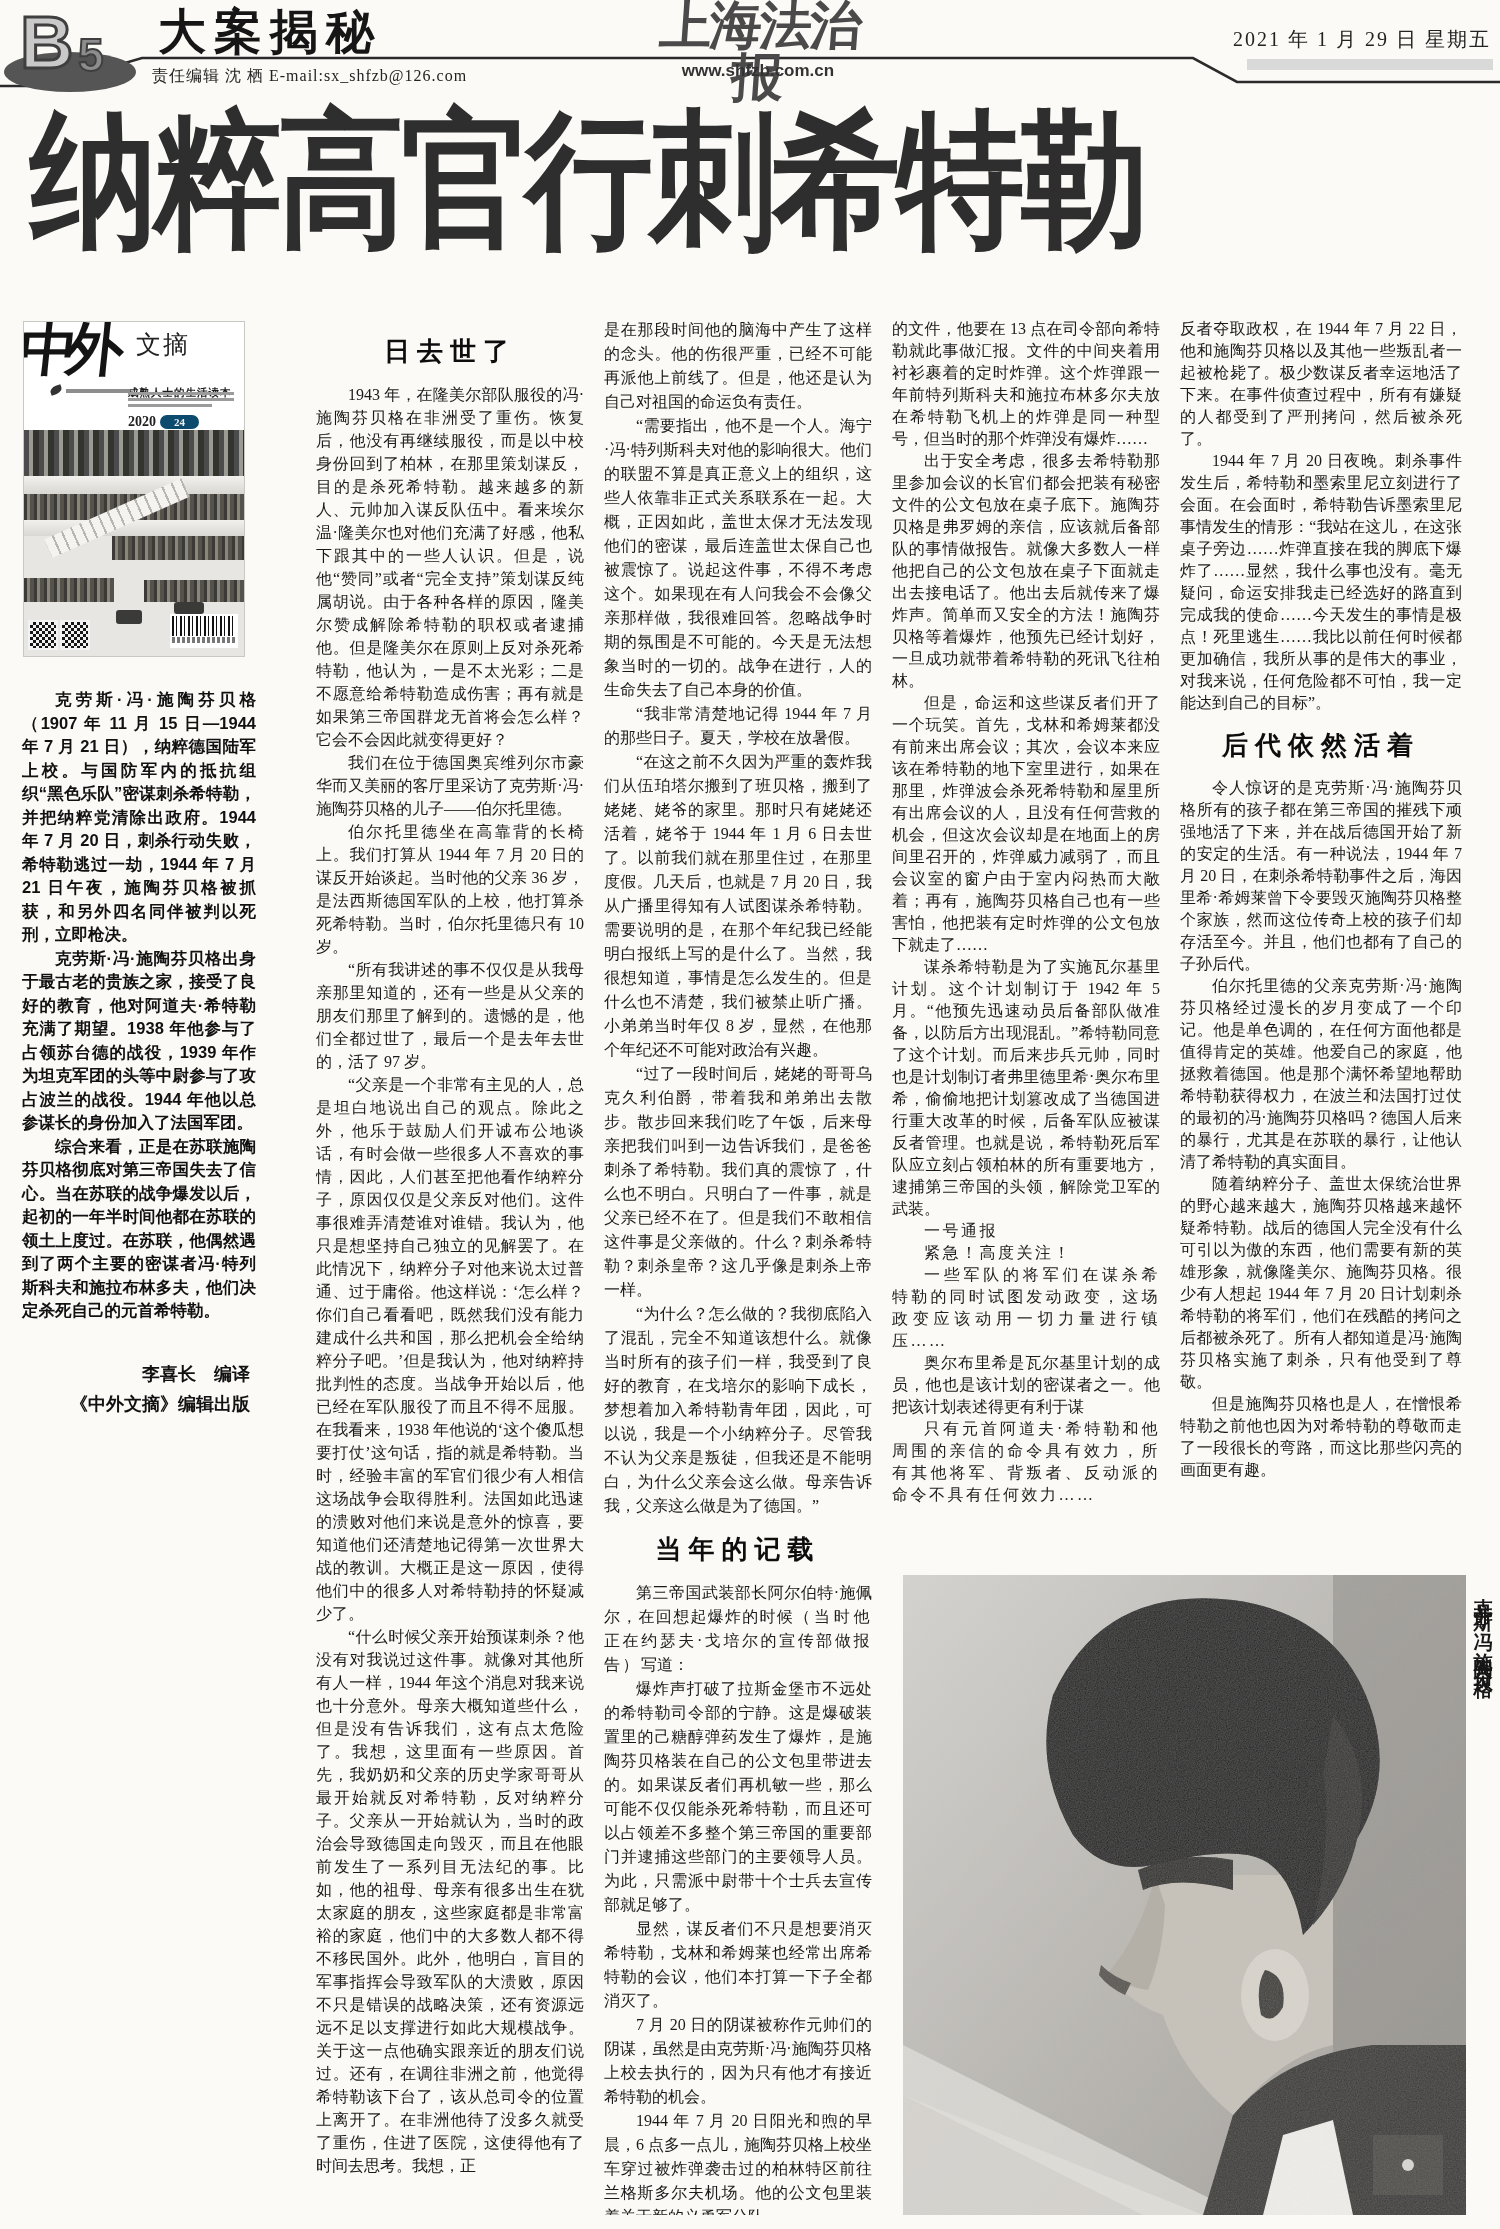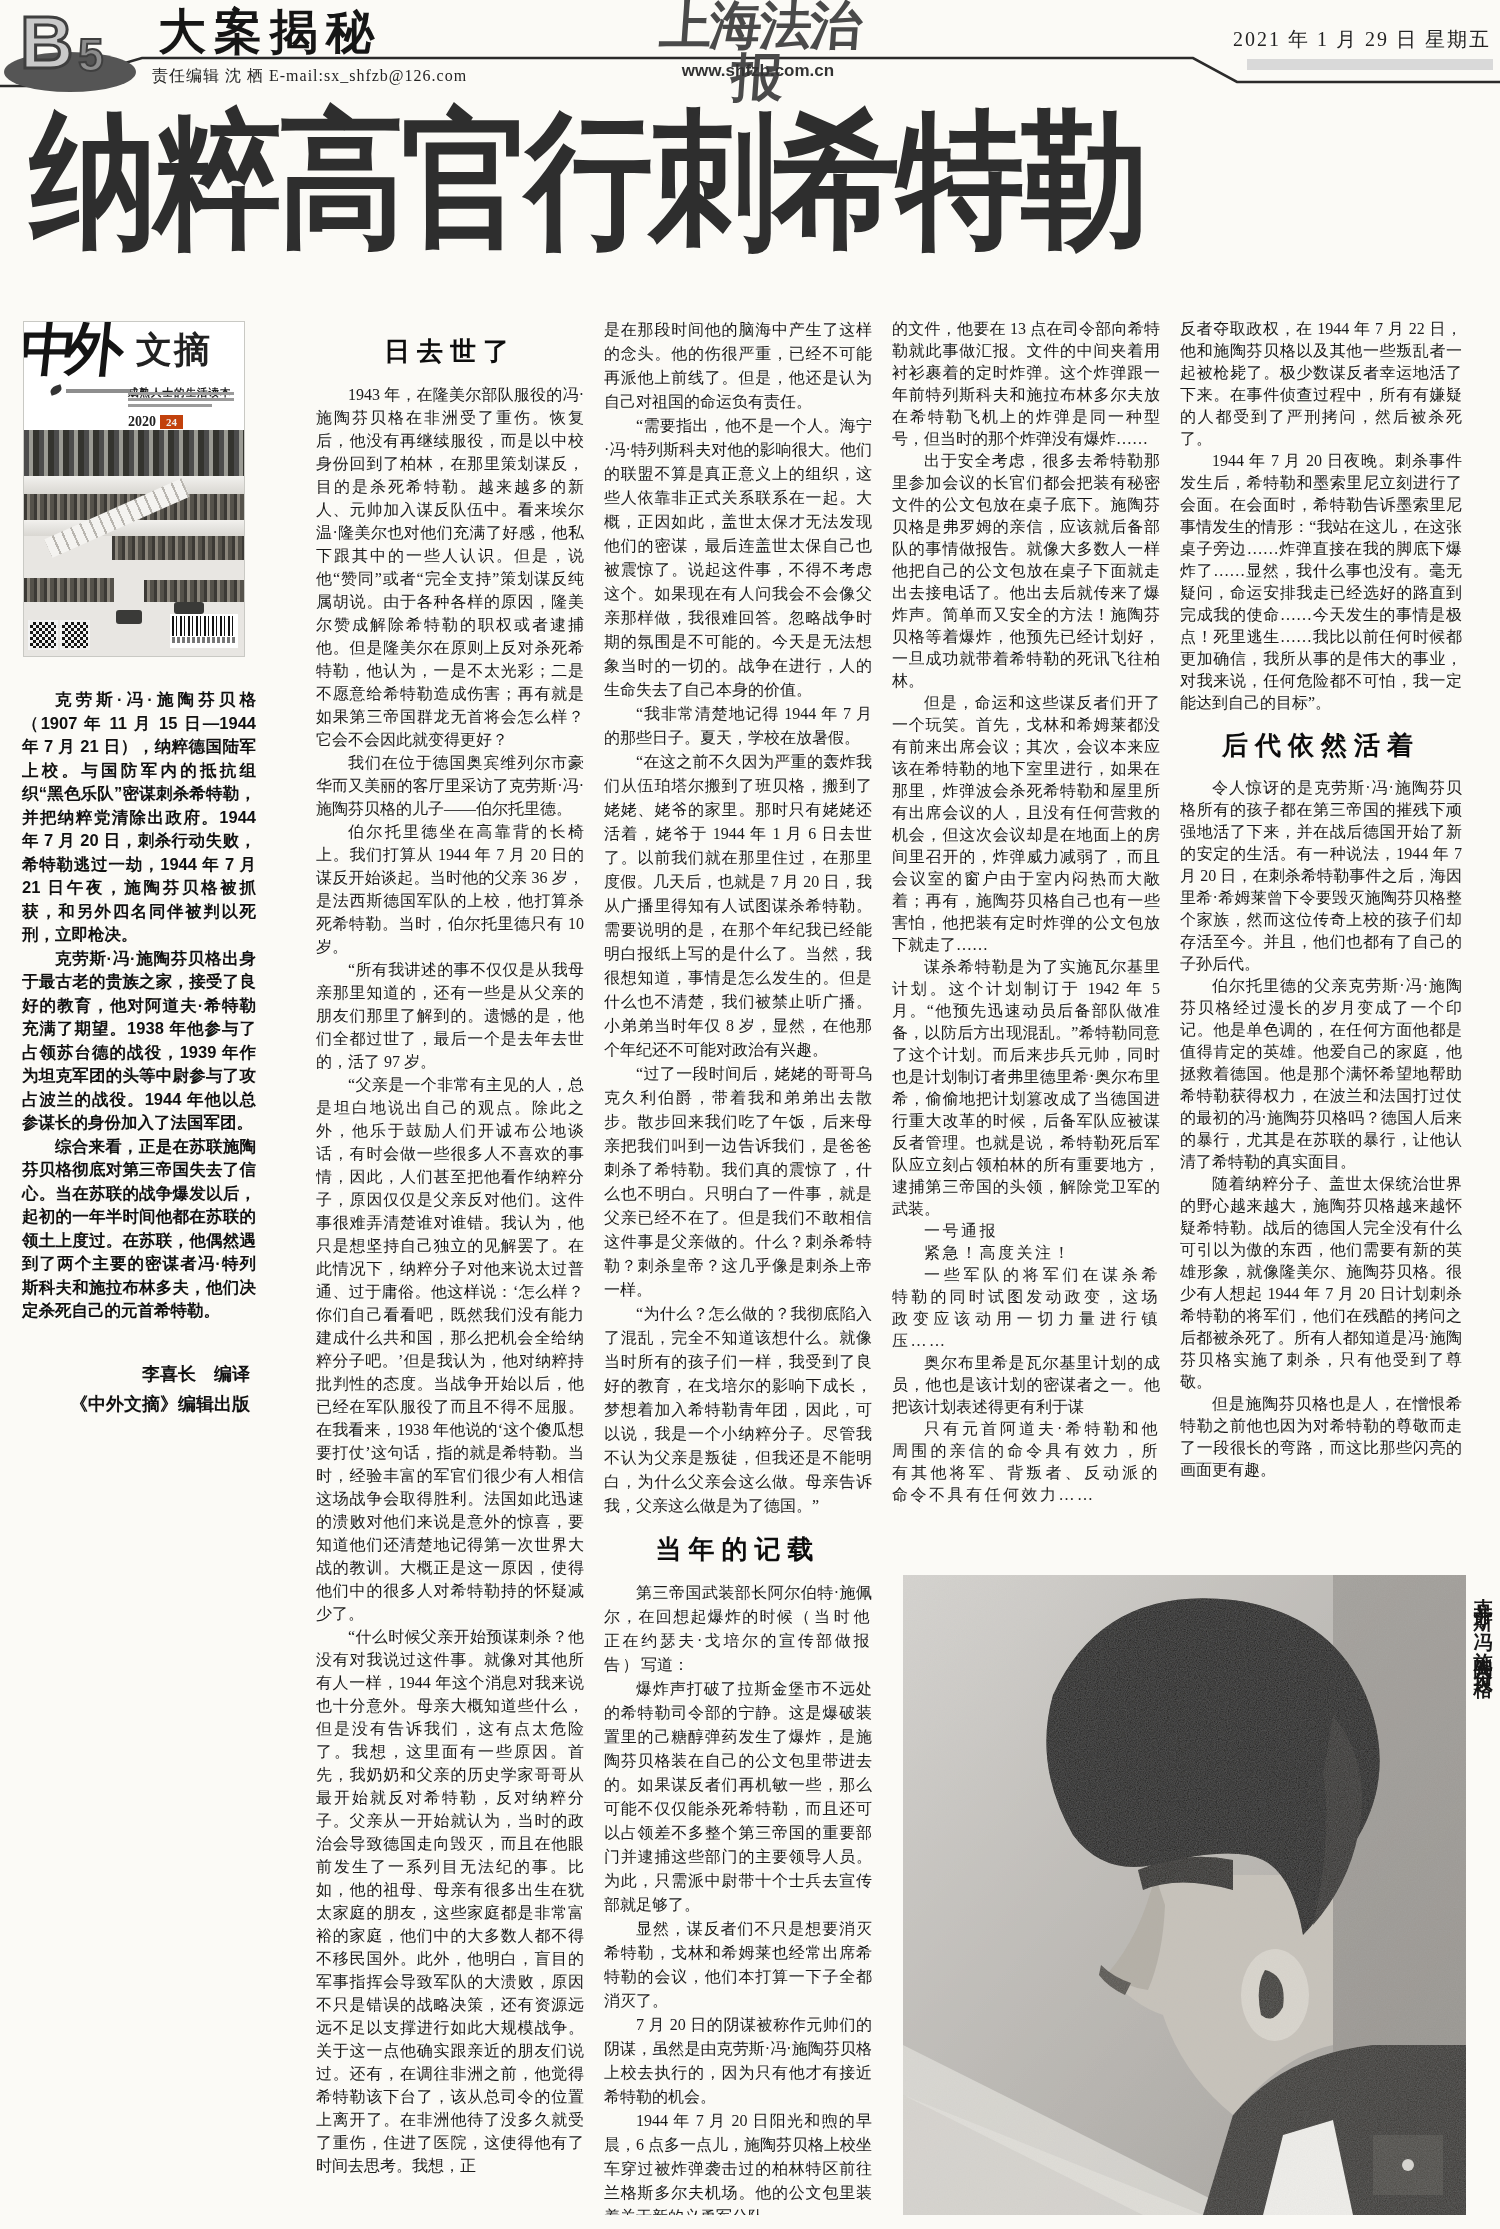--- a/index.html
+++ b/index.html
@@ -44,25 +44,25 @@
   #intro{position:absolute;left:22px;top:688px;width:234px;}
   #intro .bp{font-family:"Liberation Sans","DejaVu Sans",sans-serif;font-weight:bold;
         font-size:16.5px;line-height:23.5px;color:#111;}
   .byline{margin-top:36px;text-align:right;padding-right:6px;font-weight:bold;font-size:18px;
         line-height:30px;color:#111;font-family:"Liberation Sans","DejaVu Sans",sans-serif;}
   
   #cover{position:absolute;left:24px;top:322px;width:220px;height:334px;background:#fff;
         box-shadow:0 0 0 1px #c9c9c4;overflow:hidden;}
   .cov-zh{position:absolute;left:-4px;top:-2px;font-size:58px;font-weight:900;color:#141414;
         letter-spacing:-12px;transform:skewX(-6deg);font-family:"Liberation Sans","DejaVu Sans",sans-serif;line-height:1;}
-  .cov-rest{position:absolute;left:112px;top:10px;font-size:36px;font-weight:bold;color:#222;letter-spacing:2px;line-height:1;}
+  .cov-rest{position:absolute;left:112px;top:10px;font-size:25px;font-weight:normal;color:#222;letter-spacing:2px;line-height:1;}
   .cov-sub{position:absolute;left:104px;top:64px;font-size:10.5px;font-weight:bold;color:#1c1c1c;letter-spacing:1px;font-family:Liberation Serif, serif;}
   .microbar{position:absolute;left:104px;height:3px;width:106px;background:#9b9b9b;}
   .cov-issue{position:absolute;left:104px;top:92px;font-size:14px;font-weight:bold;color:#222;}
-  .cov-issue-box{display:inline-block;background:#c2410c;color:#eee;font-size:11px;padding:1px 6px;margin-left:4px;}
+  .cov-issue-box{display:inline-block;background:#0c4a6e;color:#eee;font-size:11px;padding:1px 14px;margin-left:4px;border-radius:7px;}
   .cov-logo{position:absolute;left:26px;top:64px;width:12px;height:8px;background:#333;
         border-radius:60% 0 60% 0;transform:rotate(-20deg);}
   .cov-logo-bar{position:absolute;left:42px;top:67px;width:64px;height:4px;background:#8e8e8e;}
   .cov-photo{position:absolute;left:0;top:108px;width:220px;height:226px;background:#e8e6e2;}
   .forest{position:absolute;left:0;top:0;width:220px;height:46px;
         background:repeating-linear-gradient(90deg,#4c4c4c 0 5px,#9b9b94 5px 9px,#34342f 9px 15px);}
   .shelf{position:absolute;background:repeating-linear-gradient(90deg,#3c3a36 0 3px,#8b867c 3px 6px,#55524b 6px 10px);}
   .balcony{position:absolute;background:linear-gradient(#f2f1ee,#d9d7d2);}
   .stair{position:absolute;left:18px;top:78px;width:150px;height:20px;background:
         repeating-linear-gradient(90deg,#f4f3f0 0 8px,#b9b6b0 8px 10px);transform:rotate(-24deg);}

